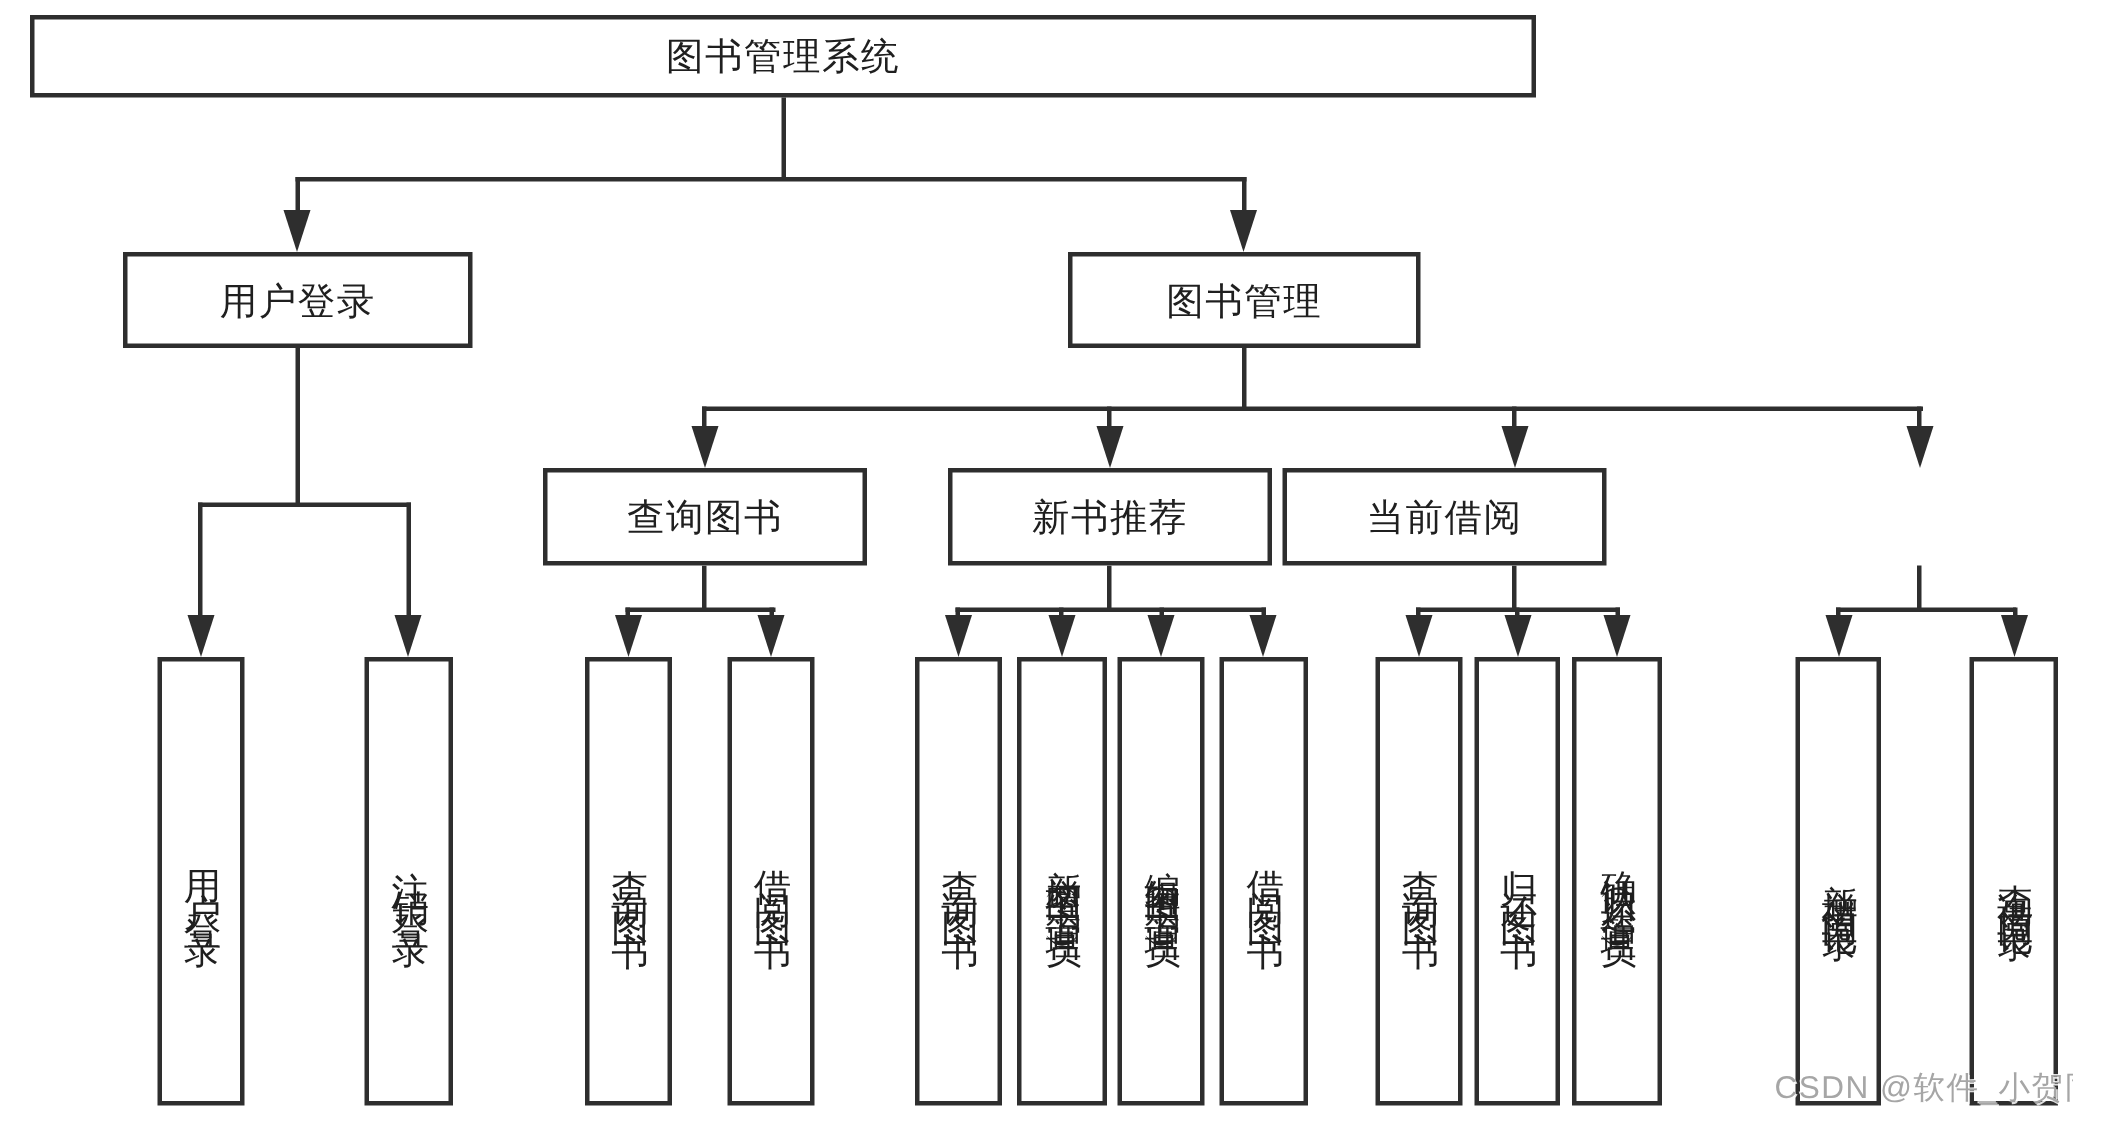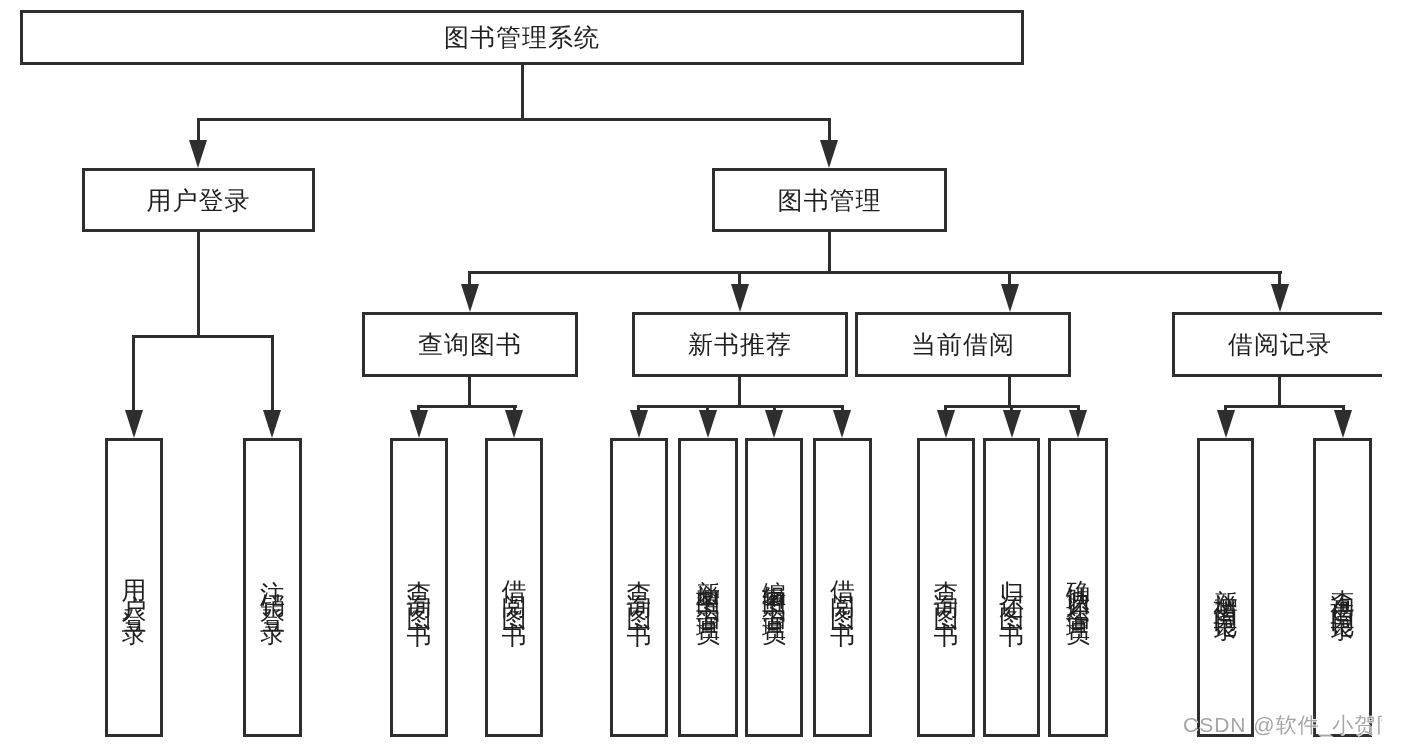--- a/index.html
+++ b/index.html
@@ -167,23 +167,20 @@
 
   <div class="hbox" style="left:362px;top:312px;width:216px;height:65px">
     <span>查询图书</span>
   </div>
   <div class="hbox" style="left:632px;top:312px;width:216px;height:65px">
     <span>新书推荐</span>
   </div>
   <div class="hbox" style="left:855px;top:312px;width:216px;height:65px">
     <span>当前借阅</span>
   </div>
-  <div class="hbox" style="left:1172px;top:312px;width:216px;height:65px">
-    <span>借阅记录</span>
-  </div>
 
   <div class="leaf" style="left:105px">
     <span class="vtext">用户登录</span>
   </div>
   <div class="leaf" style="left:243px;width:59px">
     <span class="vtext">注销登录</span>
   </div>
 
   <div class="leaf" style="left:390px">
     <span class="vtext">查询图书</span>

